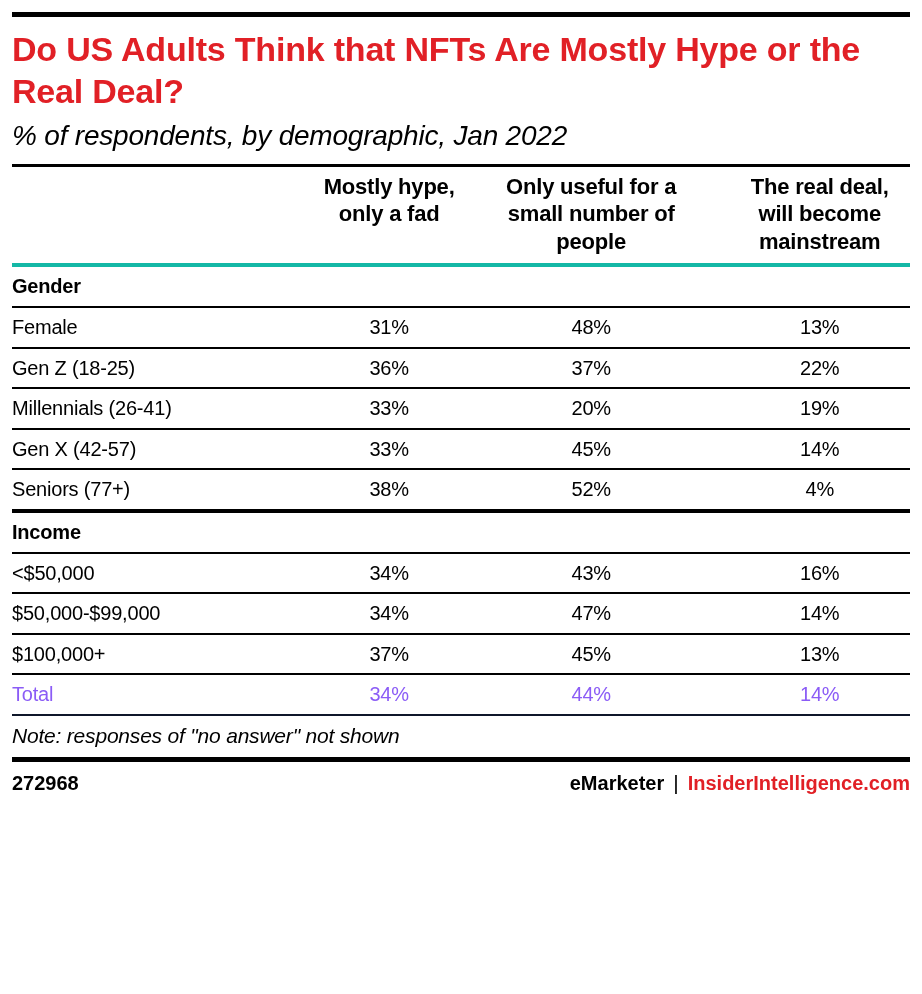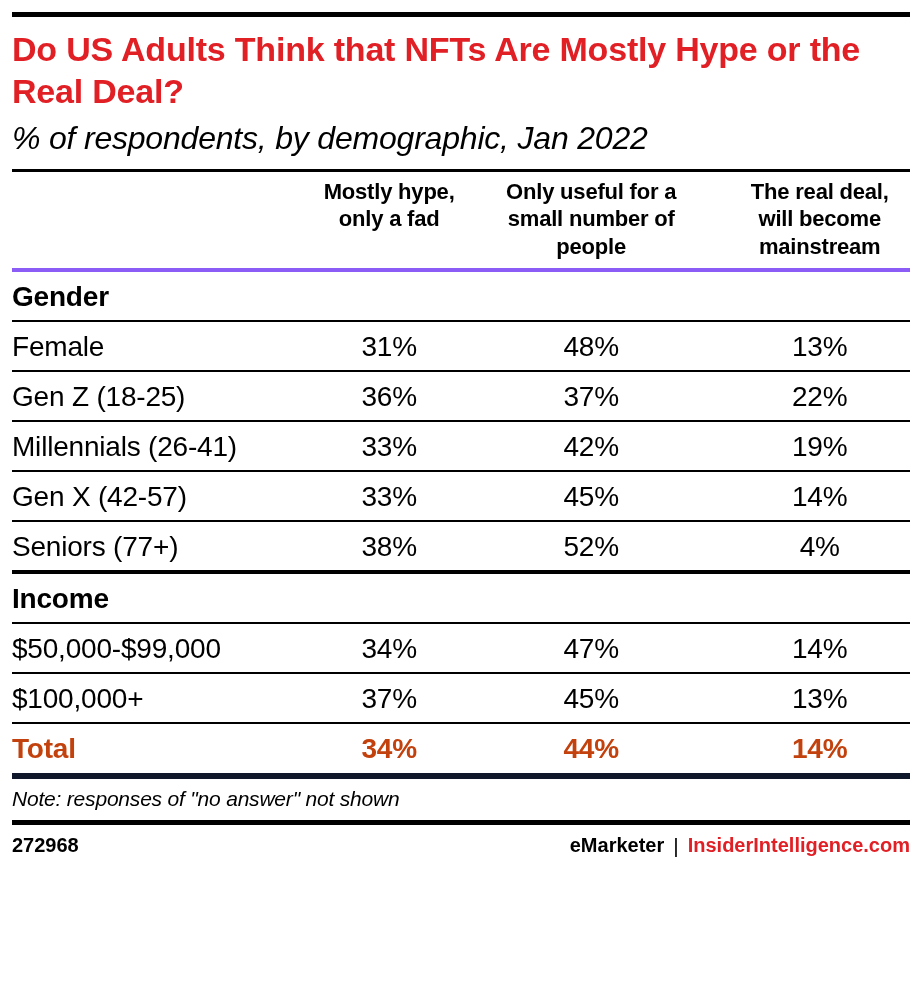--- a/index.html
+++ b/index.html
@@ -24,21 +24,21 @@
   .page-title {
     color: #e12026;
     font-size: 34px;
     line-height: 1.24;
     font-weight: bold;
     margin: 11px 0 7px 0;
     letter-spacing: -0.2px;
   }
   .page-subtitle {
     font-style: italic;
-    font-size: 32px;
+    font-size: 28px;
     line-height: 1.2;
     margin-bottom: 11px;
     letter-spacing: -0.2px;
   }
   table.data-table {
     width: 100%;
     border-collapse: collapse;
     table-layout: fixed;
   }
   col.c-label { width: 32%; }
@@ -47,42 +47,42 @@
   col.c-v3 { width: 23%; }
   thead th {
     font-weight: bold;
     font-size: 22px;
     line-height: 1.25;
     vertical-align: top;
     text-align: center;
     white-space: pre-line;
     padding: 6px 0 8px 0;
     border-top: 3px solid #000000;
-    border-bottom: 4px solid #8b5cf6;
+    border-bottom: 4px solid #14b8a6;
     letter-spacing: -0.2px;
   }
   thead th.label-col { text-align: left; }
   tbody td {
-    font-size: 28px;
+    font-size: 20px;
     line-height: 1.18;
     padding: 8px 0 7px 0;
     border-top: 2px solid #000000;
     vertical-align: middle;
     letter-spacing: -0.2px;
   }
   td.num, th.num { text-align: center; }
   td.last-col, th.last-col { padding-left: 26px; }
   tr.section-row td {
     border-top: 4px solid #000000;
     font-weight: bold;
   }
   tr.total-row td {
-    font-weight: bold;
-    color: #c2410c;
-    border-bottom: 6px solid #0f172a;
+    font-weight: normal;
+    color: #8b5cf6;
+    border-bottom: 2px solid #0f172a;
   }
   .note-block { margin-top: 6px; }
   .note-line {
     font-style: italic;
     font-size: 21px;
     line-height: 1.3;
     letter-spacing: -0.2px;
   }
   .bottom-rule { margin-top: 8px; }
   .footer-row {
@@ -145,38 +145,44 @@
 
       <tr>
         <td>Gen Z (18-25)</td>
         <td class="num">36%</td>
         <td class="num">37%</td>
         <td class="num last-col">22%</td>
       </tr>
       <tr>
         <td>Millennials (26-41)</td>
         <td class="num">33%</td>
-        <td class="num">42%</td>
+        <td class="num">20%</td>
         <td class="num last-col">19%</td>
       </tr>
       <tr>
         <td>Gen X (42-57)</td>
         <td class="num">33%</td>
         <td class="num">45%</td>
         <td class="num last-col">14%</td>
       </tr>
       <tr>
         <td>Seniors (77+)</td>
         <td class="num">38%</td>
         <td class="num">52%</td>
         <td class="num last-col">4%</td>
       </tr>
 
       <tr class="section-row">
         <td colspan="4">Income</td>
+      </tr>
+      <tr>
+        <td>&lt;$50,000</td>
+        <td class="num">34%</td>
+        <td class="num">43%</td>
+        <td class="num last-col">16%</td>
       </tr>
       <tr>
         <td>$50,000-$99,000</td>
         <td class="num">34%</td>
         <td class="num">47%</td>
         <td class="num last-col">14%</td>
       </tr>
       <tr>
         <td>$100,000+</td>
         <td class="num">37%</td>

